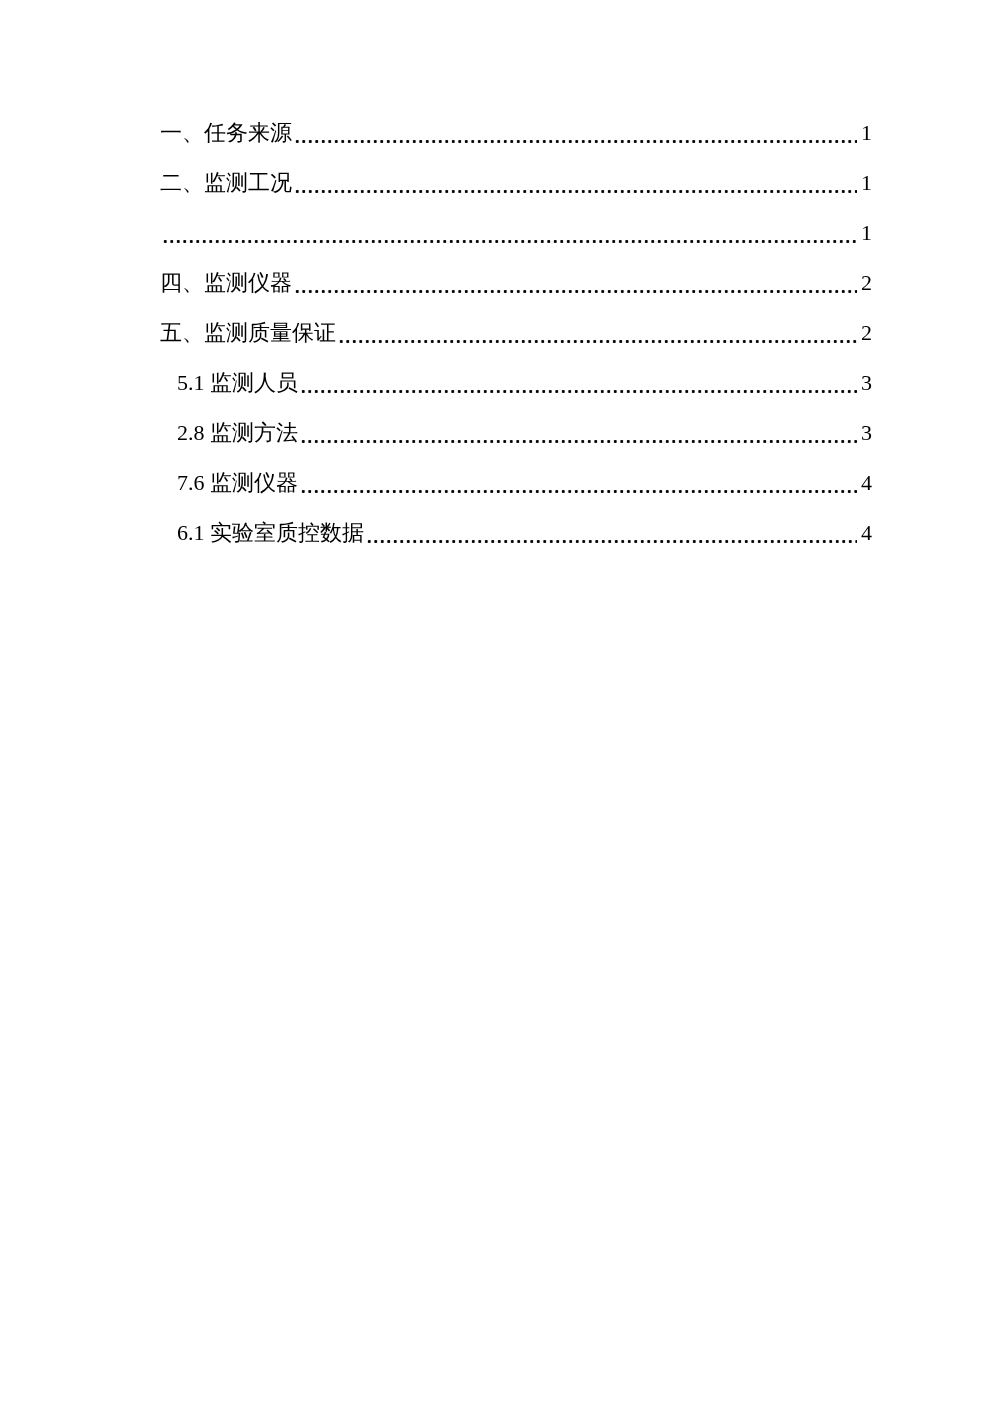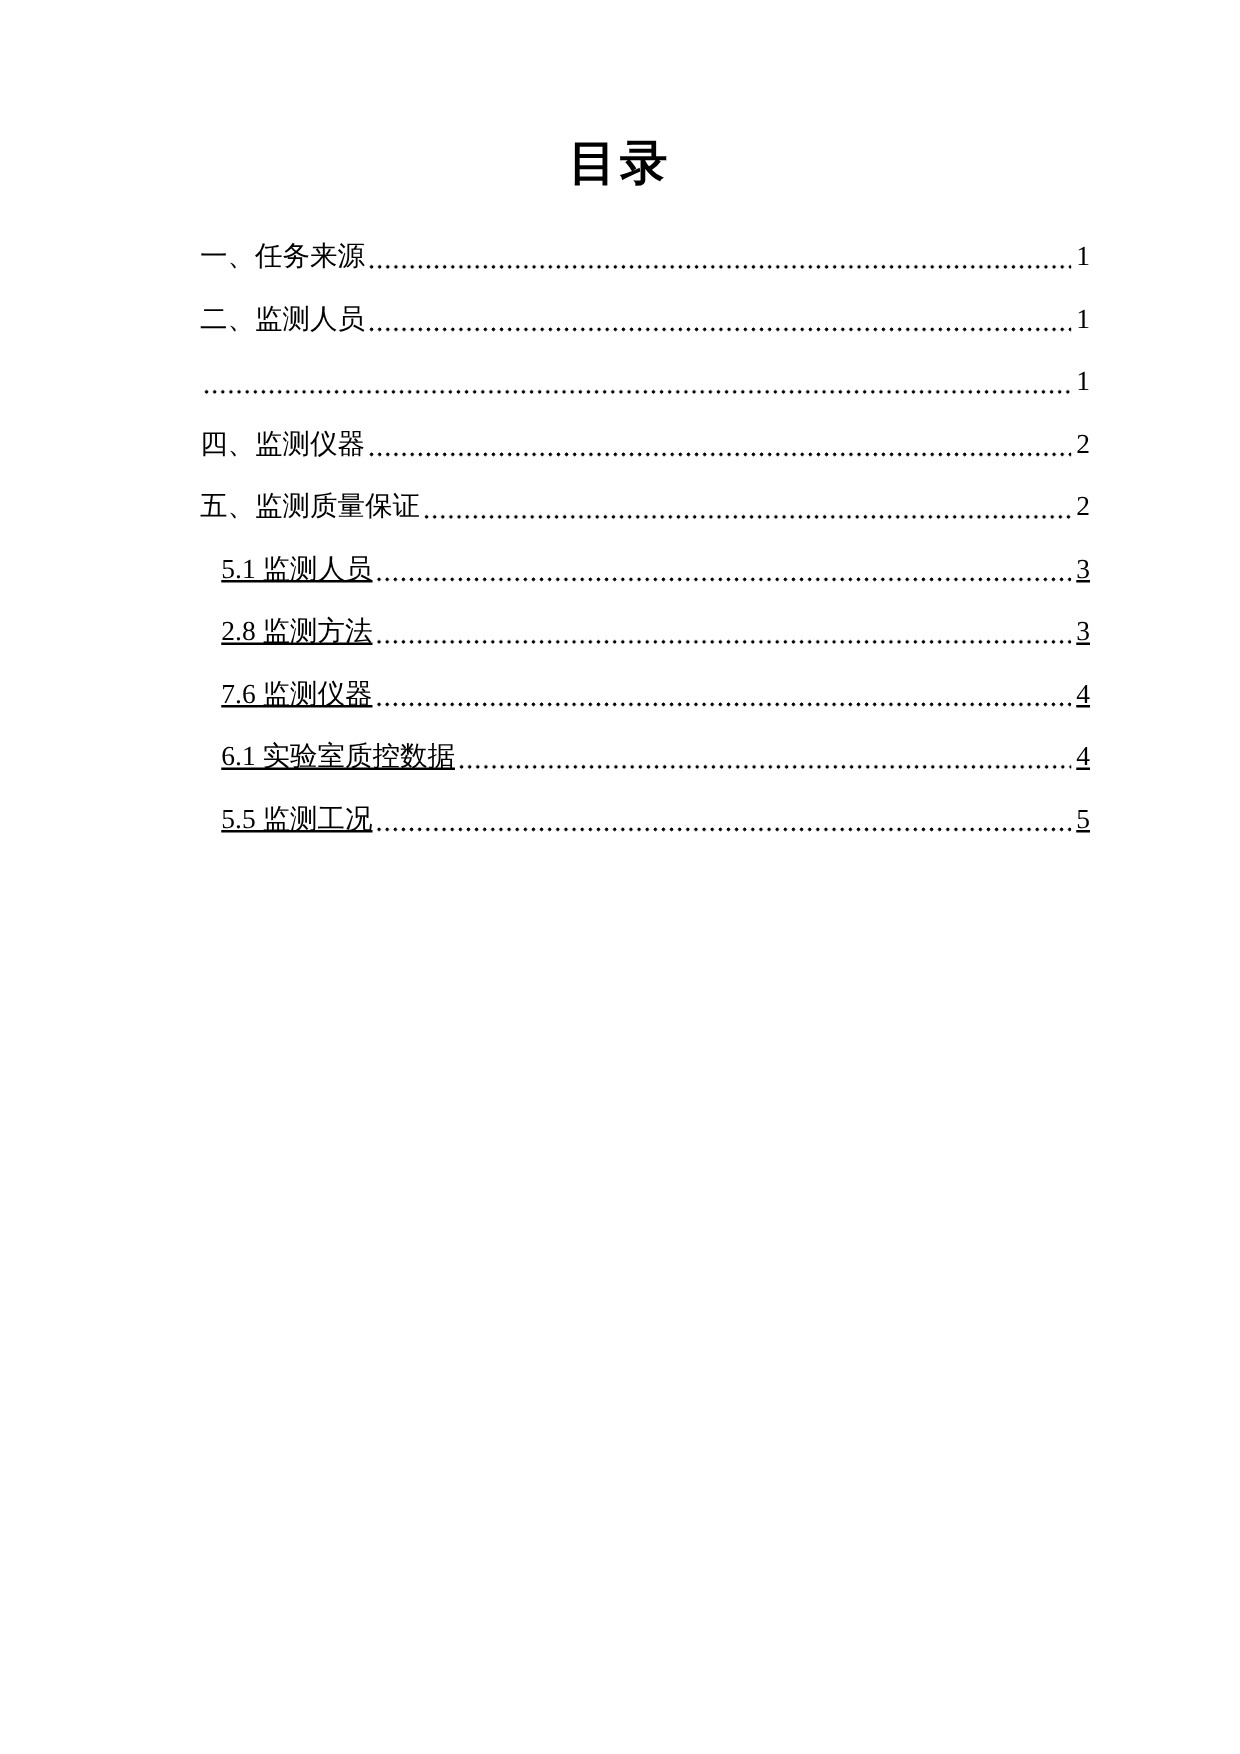--- a/index.html
+++ b/index.html
@@ -27,50 +27,49 @@
   .toc-list { width: 100%; }
   .toc-row {
     display: flex;
     align-items: center;
     height: 50px;
     font-size: 22px;
     line-height: 26px;
     white-space: nowrap;
     margin-left: 40px;
   }
-  .toc-row.sub { padding-left: 17px; text-decoration: underline; }
+  .toc-row.sub { padding-left: 17px; }
   .toc-label { flex: 0 0 auto; }
   .toc-leader {
     flex: 1 1 auto;
     height: 21px;
     margin: 0 4px 0 2px;
     background-image: radial-gradient(circle, #000 1.3px, transparent 1.6px);
     background-size: 6.5px 5px;
     background-repeat: repeat-x;
     background-position: 0 bottom;
   }
   .toc-page { flex: 0 0 auto; }
 </style>
 </head>
 <body>
 
 <div class="page">
 
-  <h1 class="toc-title">目录</h1>
 
   <div class="toc-list">
 
     <div class="toc-row">
       <span class="toc-label">一、任务来源</span>
       <span class="toc-leader"></span>
       <span class="toc-page">1</span>
     </div>
 
     <div class="toc-row">
-      <span class="toc-label">二、监测人员</span>
+      <span class="toc-label">二、监测工况</span>
       <span class="toc-leader"></span>
       <span class="toc-page">1</span>
     </div>
 
     <div class="toc-row">
       <span class="toc-leader"></span>
       <span class="toc-page">1</span>
     </div>
 
     <div class="toc-row">
@@ -102,21 +101,16 @@
       <span class="toc-leader"></span>
       <span class="toc-page">4</span>
     </div>
 
     <div class="toc-row sub">
       <span class="toc-label">6.1 实验室质控数据</span>
       <span class="toc-leader"></span>
       <span class="toc-page">4</span>
     </div>
 
-    <div class="toc-row sub">
-      <span class="toc-label">5.5 监测工况</span>
-      <span class="toc-leader"></span>
-      <span class="toc-page">5</span>
-    </div>
 
 
   </div>
 </div>
 
 </body></html>

